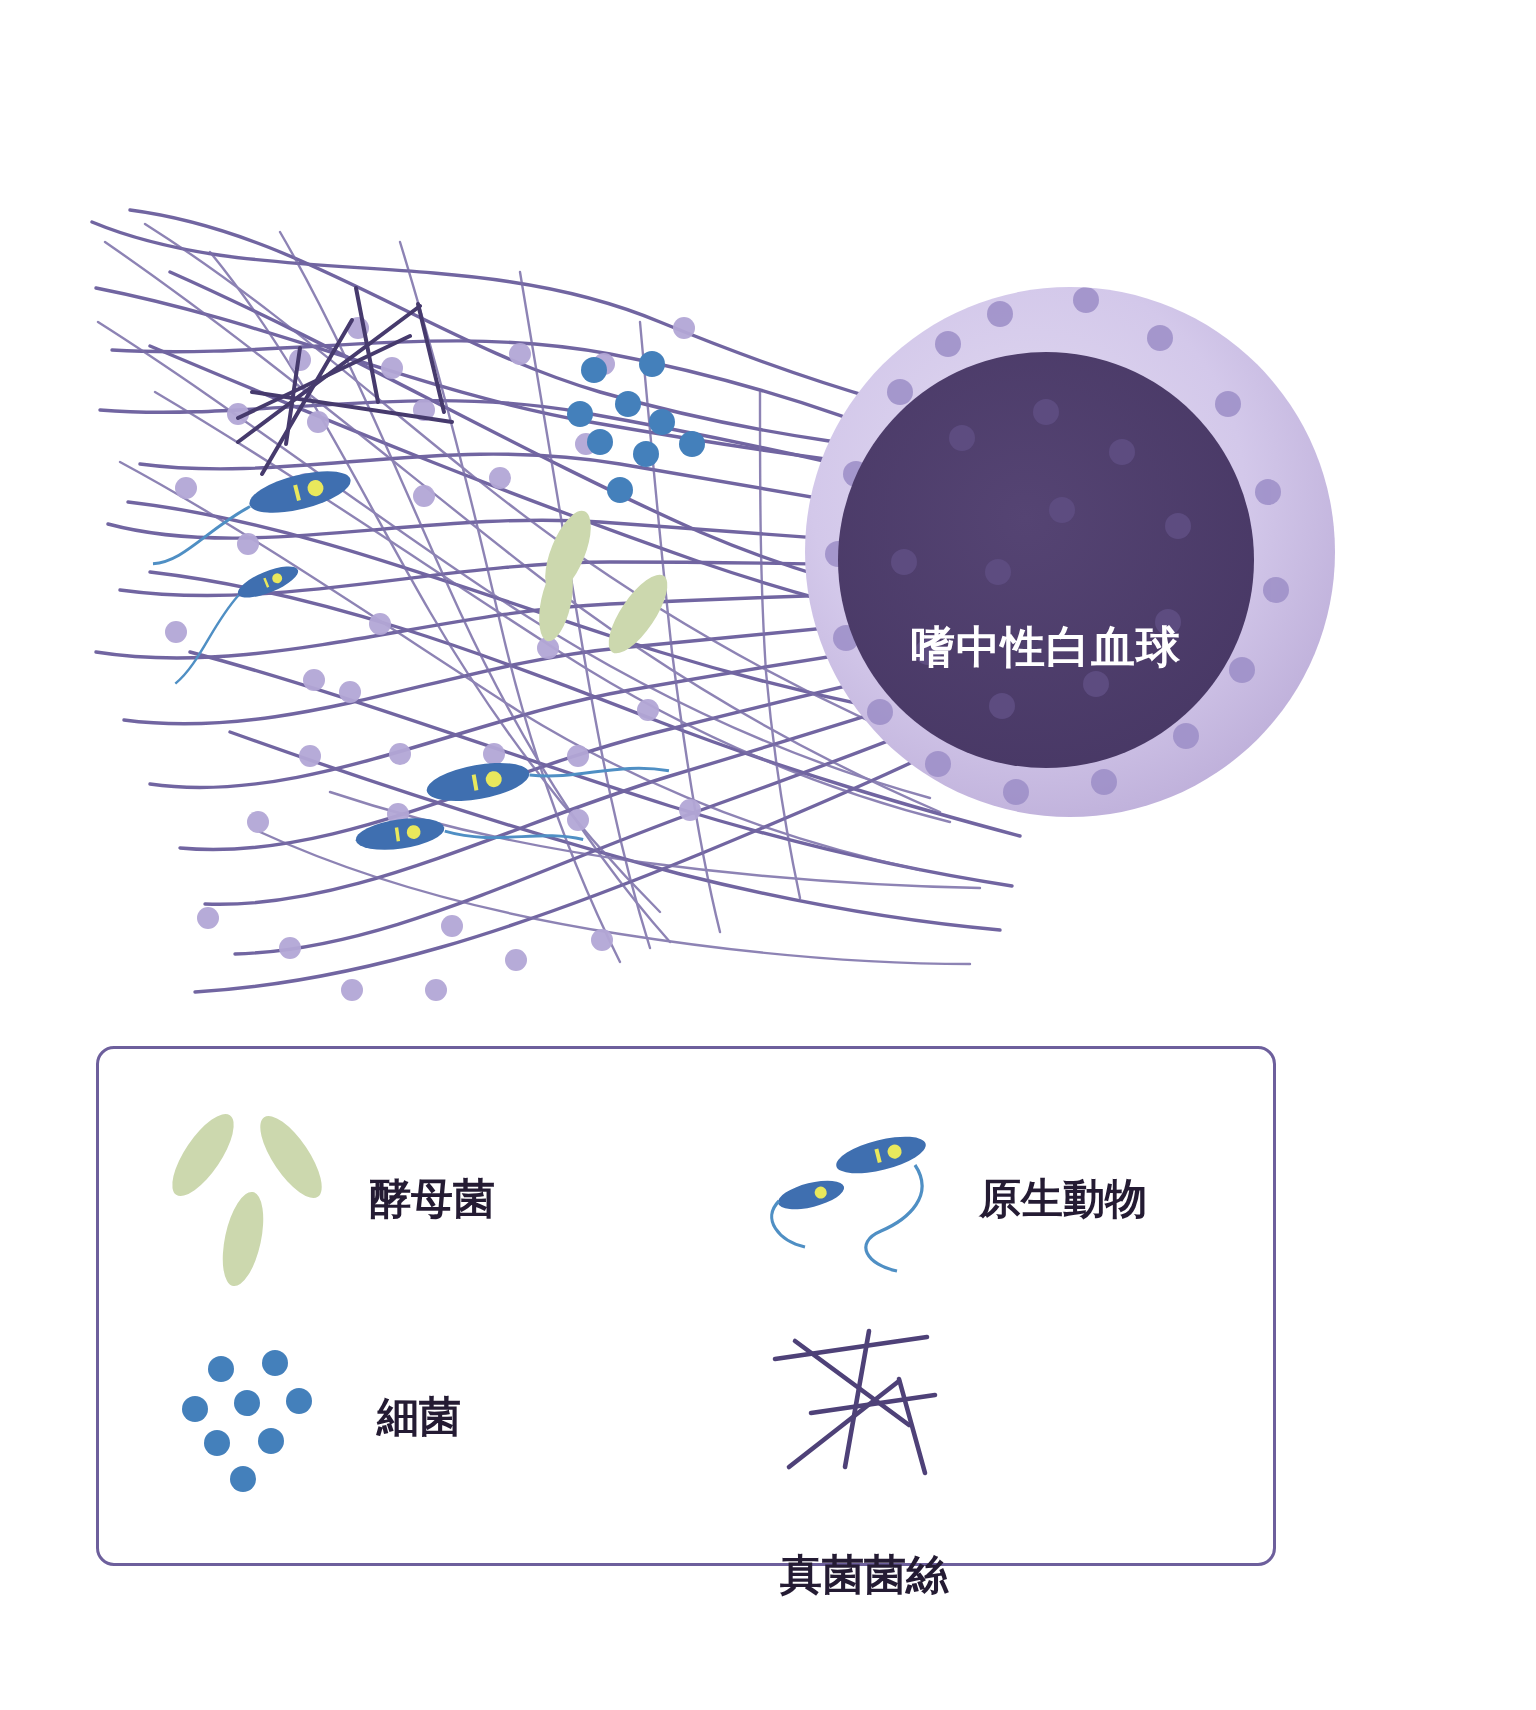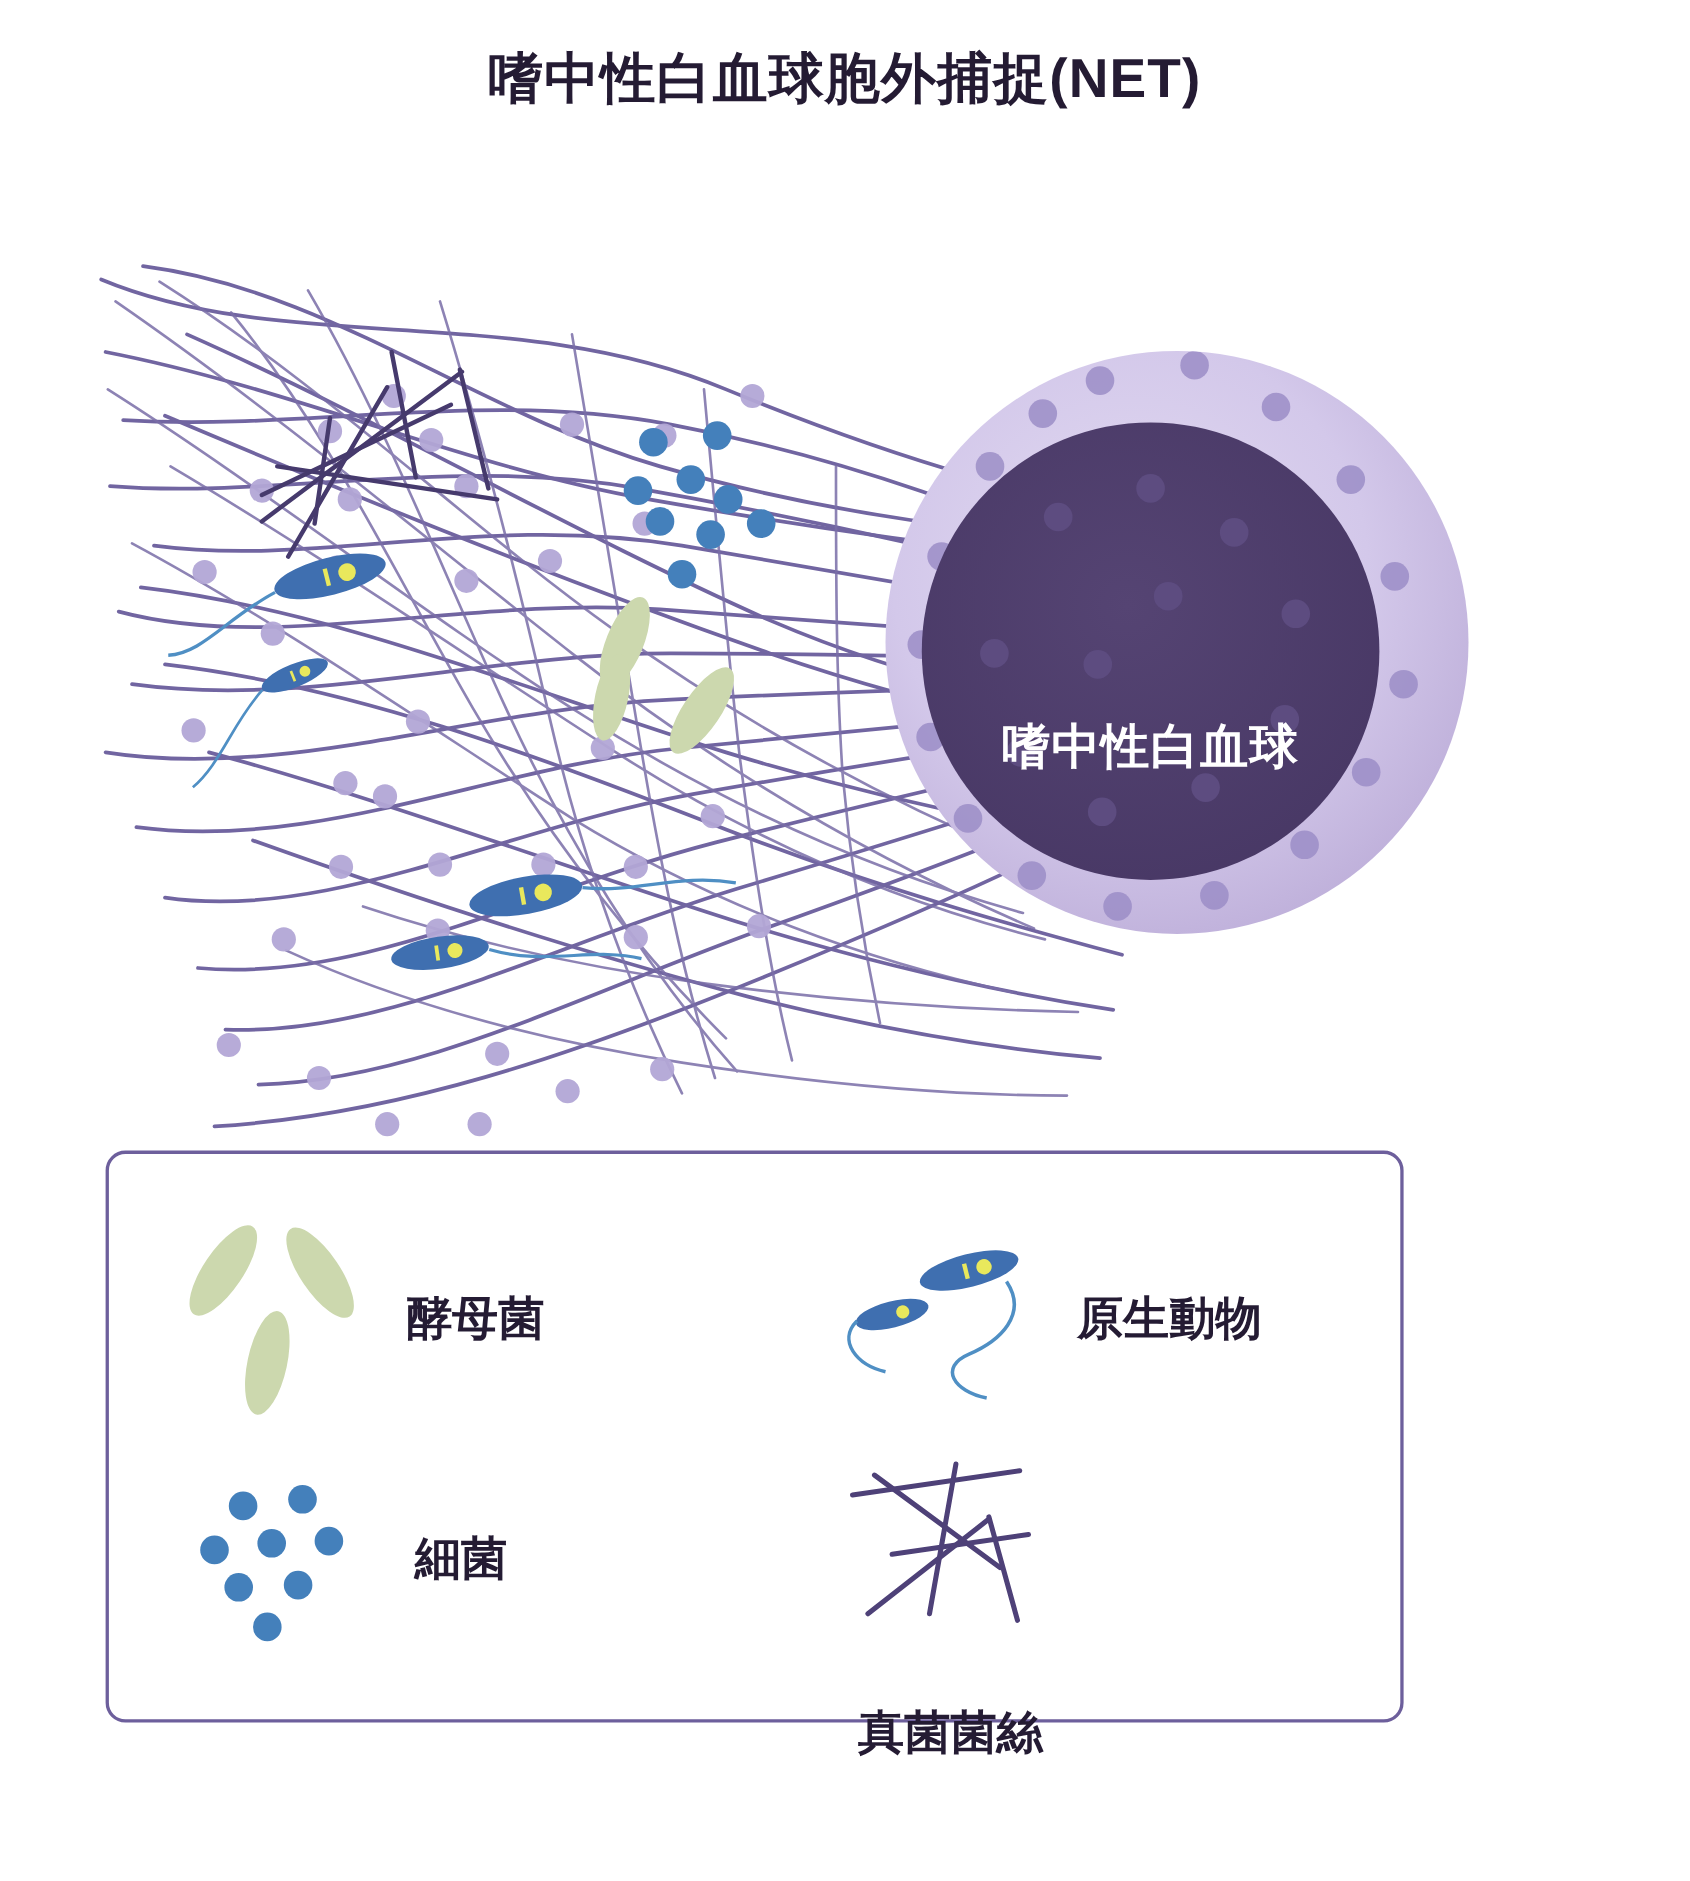--- a/index.html
+++ b/index.html
@@ -26,21 +26,21 @@
     left: 0;
     width: 1536px;
     text-align: center;
     font-size: 50px;
     font-weight: 700;
     letter-spacing: 1px;
     color: #241b33;
   }
   .figure {
     position: absolute;
-    top: 124px;
+    top: 92px;
     left: 0;
     width: 1285px;
     height: 940px;
     text-decoration: underline;
   }
   .legend-box {
     position: absolute;
     left: 96px;
     top: 1046px;
     width: 1180px;
@@ -82,21 +82,20 @@
     color: #ffffff;
     letter-spacing: 1px;
     white-space: nowrap;
   }
 </style>
 </head>
 <body>
 
 <div class="page">
 
-  <div class="title">嗜中性白血球胞外捕捉(NET)</div>
 
   <div class="figure">
     <svg width="1536" height="940" viewBox="0 0 1536 940">
       <defs>
         <radialGradient id="cytoGrad" cx="42%" cy="38%" r="68%">
           <stop offset="0%" stop-color="#e2daf1"></stop>
           <stop offset="60%" stop-color="#d3c8ea"></stop>
           <stop offset="100%" stop-color="#bdaed9"></stop>
         </radialGradient>
         <radialGradient id="nucGrad" cx="45%" cy="40%" r="70%">

